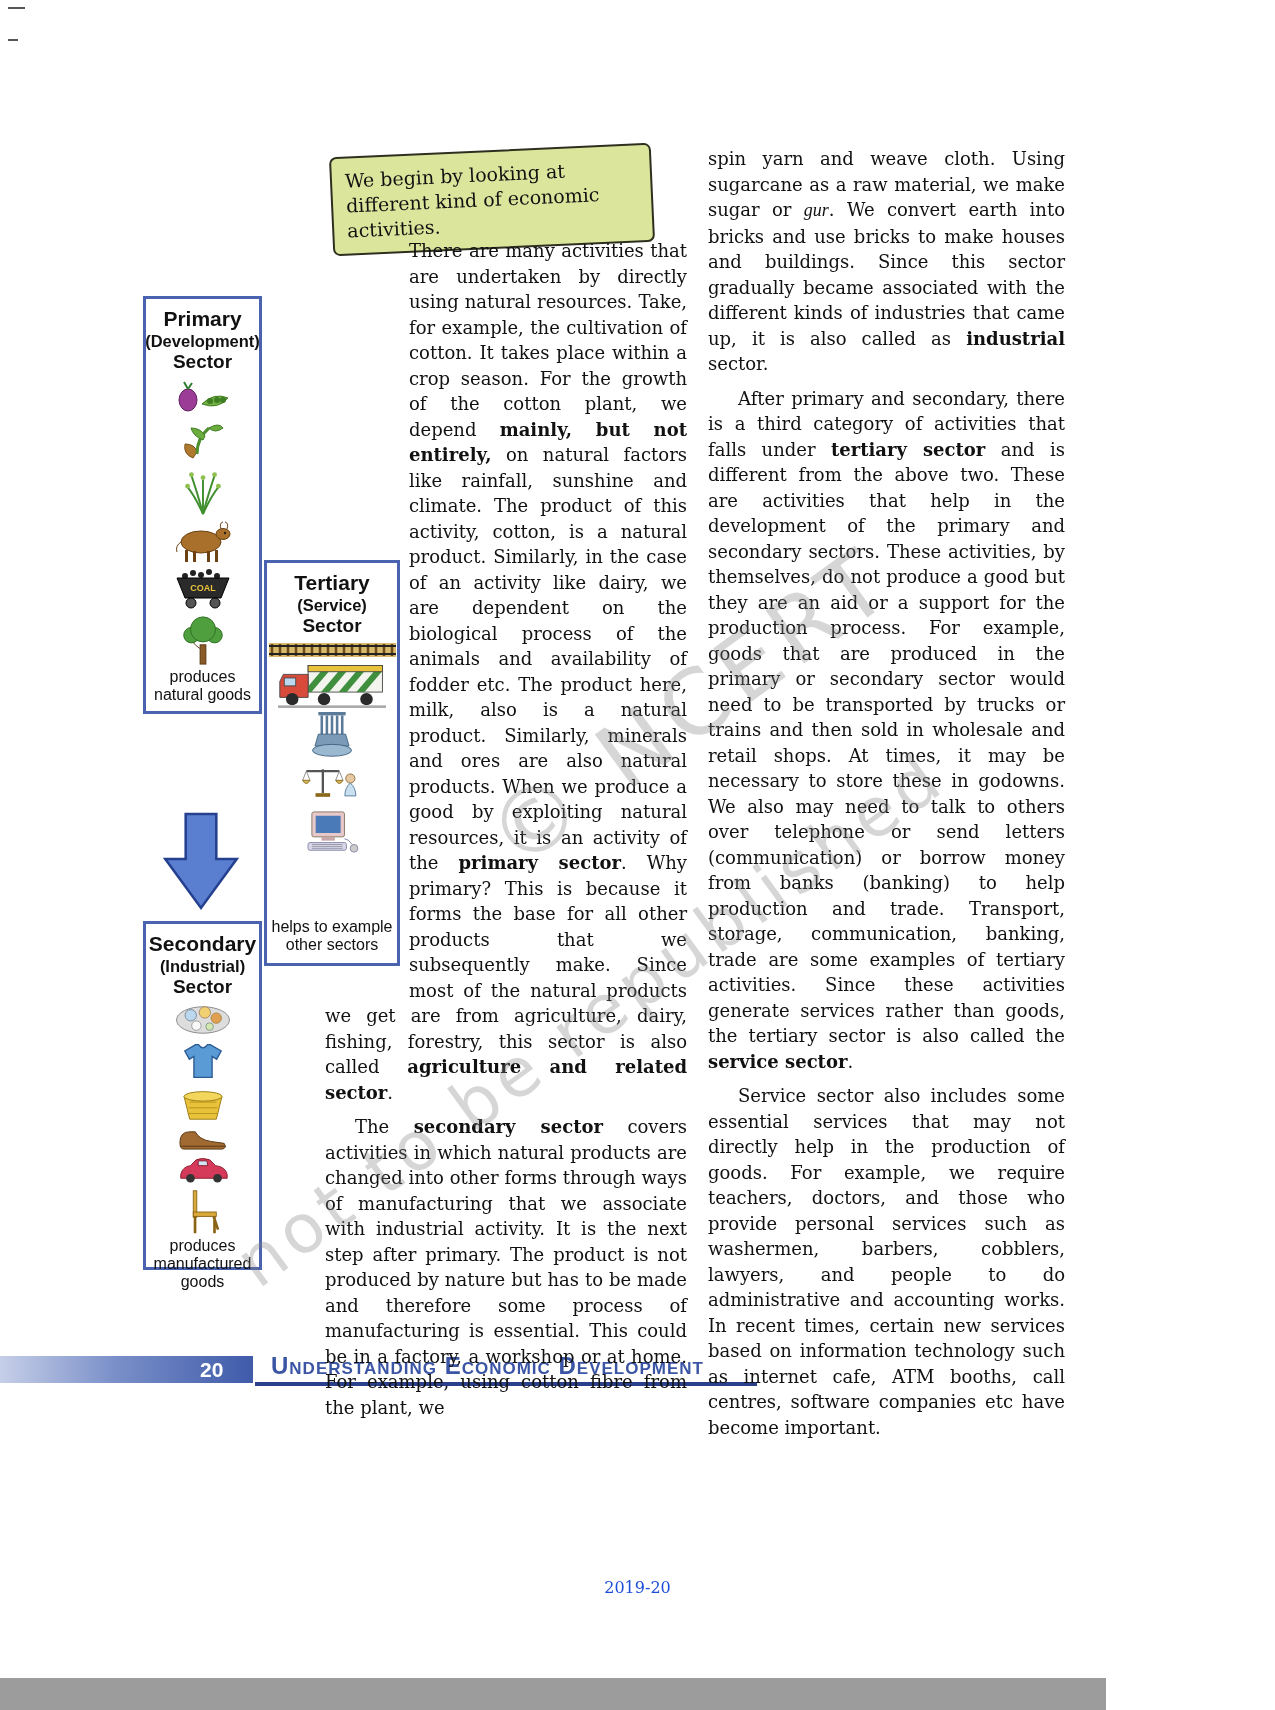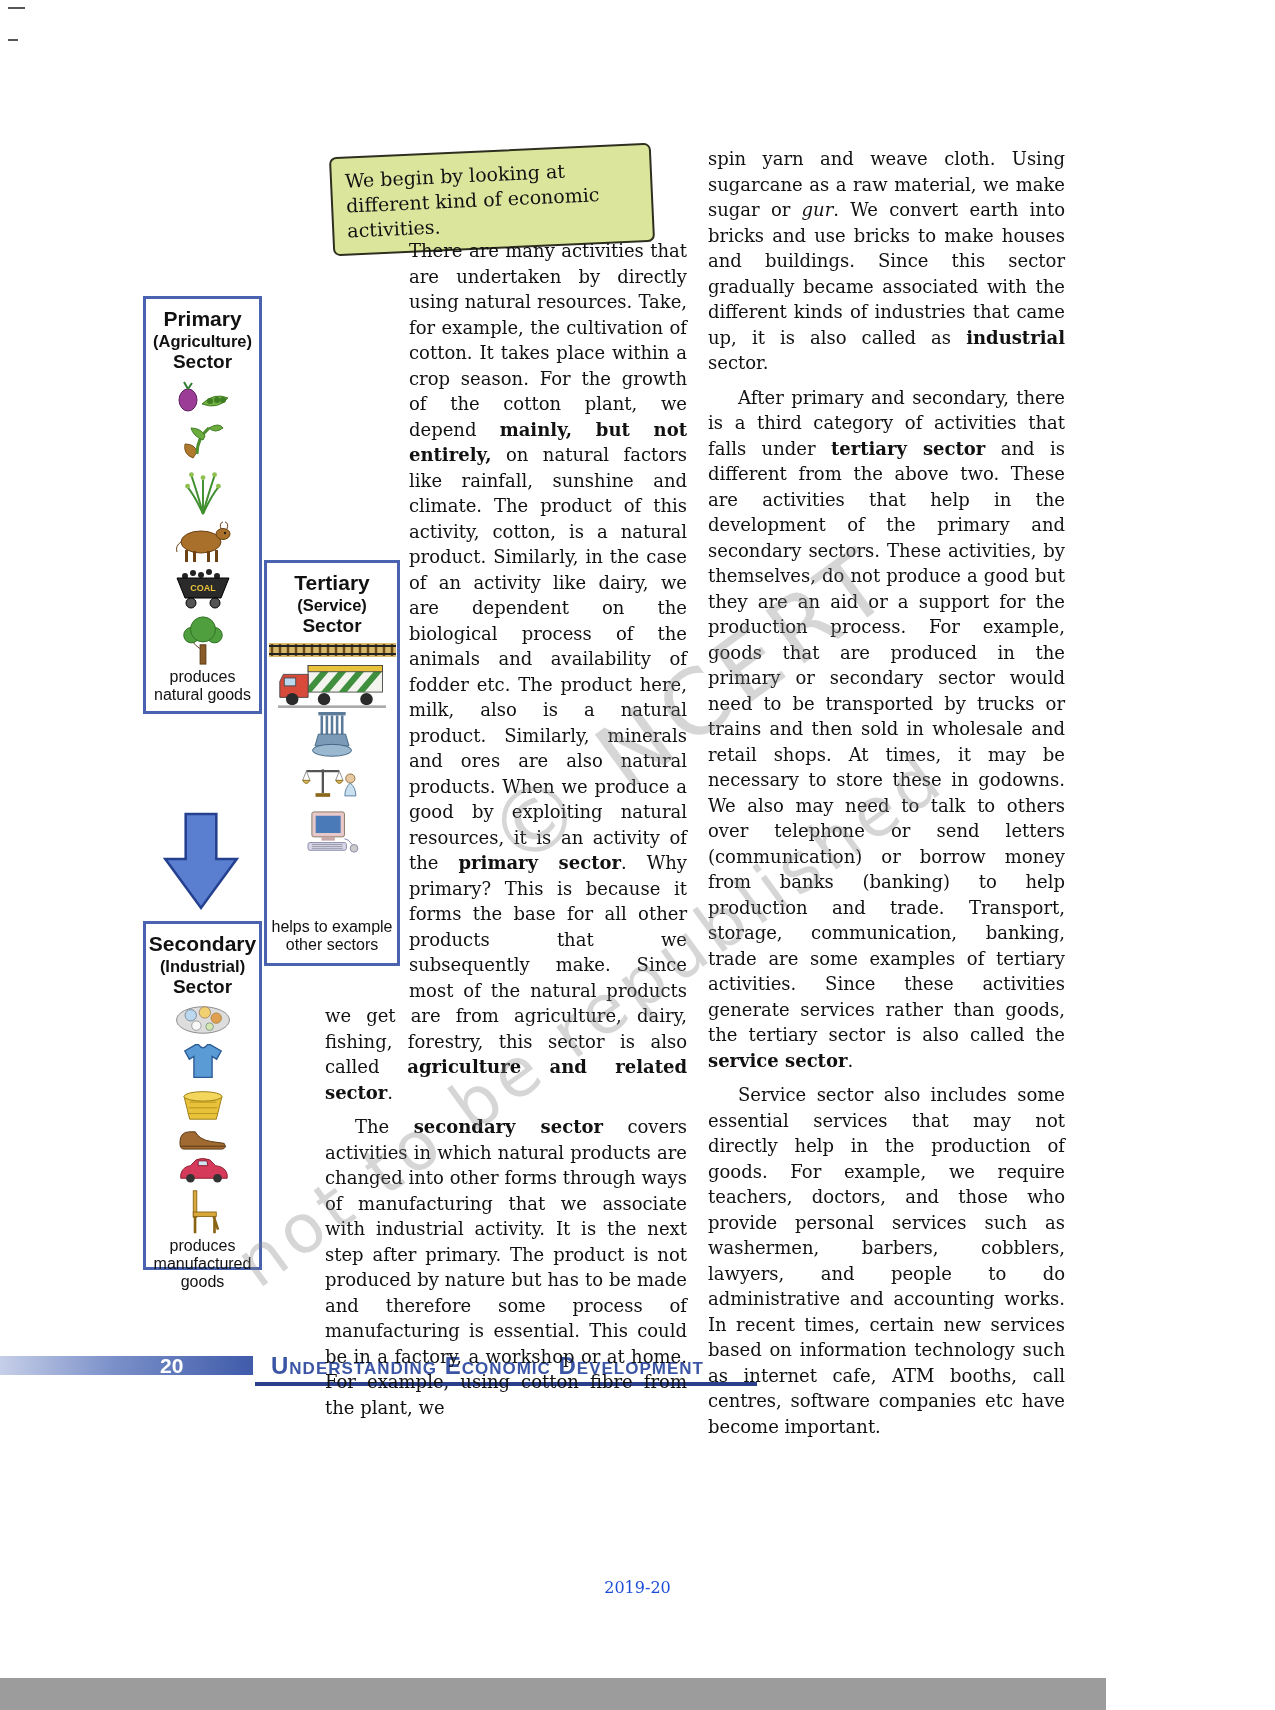--- a/index.html
+++ b/index.html
@@ -33,33 +33,33 @@
 
   
   .col { position:absolute; font-size:18px; line-height:25.5px; text-align:justify; z-index:1; }
   .col1 { left:325px; top:238px; width:362px; }
   .col2 { left:708px; top:146px; width:357px; }
   .wrap-shim { float:left; width:84px; height:450px; margin-top:300px; }
   p.para { margin:0; }
   p.indent { text-indent:30px; margin-top:9px; }
   p.clear { clear:left; }
   .b { font-weight:bold;margin-top:40px; }
-  .i { font-style:italic; }
+  .i { font-style:italic;font-family:Liberation Serif, serif; }
 
   
   .watermark { position:absolute; left:0; top:0; width:100%; height:100%; z-index:30; pointer-events:none; }
   .wm { position:absolute; color:rgba(128,128,128,0.32); font-family:"DejaVu Sans", sans-serif;
         white-space:nowrap; text-align:center; }
   .wm1 { left:370px; top:655px; width:640px; font-size:90px; letter-spacing:8px; transform:rotate(-36deg); }
   .wm2 { left:150px; top:980px; width:880px; font-size:68px; letter-spacing:6px; transform:rotate(-36deg); }
 
   
-  .footer-num-bar { position:absolute; left:0; top:1356px; width:253px; height:19px;
+  .footer-num-bar { position:absolute; left:0; top:1356px; width:253px; height:27px;
                     background:linear-gradient(to right,#c6cfe8 0%, #7b90c9 45%, #3f5baa 100%);
-                    display:flex; align-items:center; }
+                    display:flex; align-items:center;padding-left:40px; }
   .footer-num { margin-left:160px; color:#fff; font-family:"Liberation Sans", sans-serif;
                 font-weight:bold; font-size:21px; }
   .footer-title { position:absolute; left:271px; top:1352px; font-family:"Liberation Sans", sans-serif;
                   font-weight:bold; font-variant:small-caps; font-size:24px; letter-spacing:1px;
                   color:#3b55a5; }
   .footer-rule { position:absolute; left:255px; top:1382px; width:502px; height:4px; background:#2b3f8a; }
   .year { position:absolute; left:0; top:1578px; width:100%; text-align:center;
           font-size:16px; color:#1d4ed8; }
   .bottom-strip { position:absolute; left:0; top:1678px; width:1106px; height:32px; background:#9c9c9c; }
 </style>
@@ -70,21 +70,21 @@
 
   <div class="crop-mark cm1"></div>
   <div class="crop-mark cm2"></div>
 
   <div class="callout">
     <span>We begin by looking at different kind of economic activities.</span>
   </div>
 
   <div class="sector-box primary">
     <div class="bt1">Primary</div>
-    <div class="bt2">(Agriculture)</div>
+    <div class="bt2">(Development)</div>
     <div class="bt3">Sector</div>
 
     <div class="icon">
       <svg width="58" height="38" viewBox="0 0 58 38" aria-hidden="true">
         <ellipse cx="14" cy="22" rx="9" ry="11" fill="#9b3d97" stroke="#5e2060"></ellipse>
         <path d="M14 11 L10 4 M14 11 L18 5" stroke="#2e7d32" stroke-width="2" fill="none"></path>
         <path d="M28 26 Q40 14 54 20 Q44 32 28 26 Z" fill="#72b043" stroke="#3f7d22"></path>
         <circle cx="36" cy="23" r="3" fill="#3f7d22"></circle>
           <circle cx="43" cy="22" r="3" fill="#3f7d22"></circle>
           <circle cx="49" cy="22" r="3" fill="#3f7d22"></circle>

